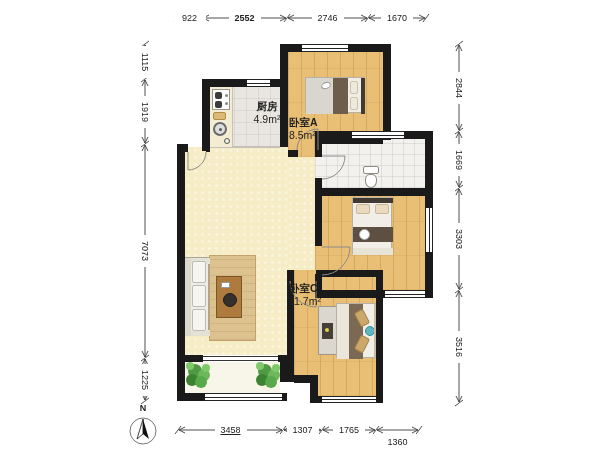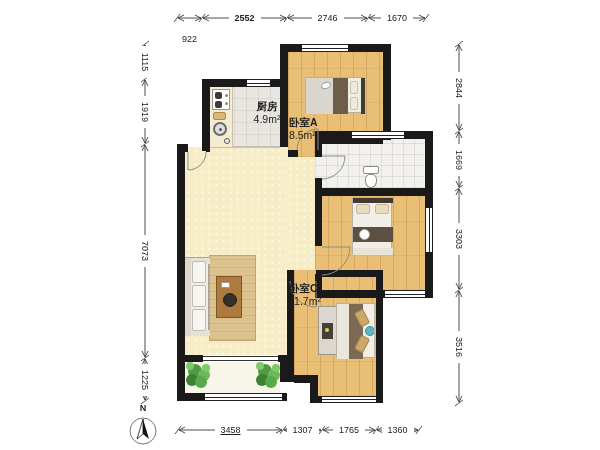--- a/index.html
+++ b/index.html
@@ -209,28 +209,28 @@
     <div class="rname">卧室C</div>
     <div class="rarea">11.7m²</div>
   </div>
 
   <div class="dim-label" style="left:136px;top:402px;width:14px;font-weight:bold;background:transparent">N</div>
 
   <div id="dims">
       <svg width="600" height="450" viewBox="0 0 600 450" class="overlay">
         <path d="M174 22L180 14M199 22L205 14M284 22L290 14M365 22L371 14M423 22L429 14M178 18H201M184 15L178 18L184 21M195 15L201 18L195 21M203 18H286M209 15L203 18L209 21M280 15L286 18L280 21M288 18H367M294 15L288 18L294 21M361 15L367 18L361 21M369 18H425M375 15L369 18L375 21M419 15L425 18L419 21M175 434L181 426M280 434L286 426M319 434L325 426M373 434L379 426M416 434L422 426M179 430H282M185 427L179 430L185 433M276 427L282 430L276 433M284 430H321M290 427L284 430L290 433M315 427L321 430L315 433M323 430H375M329 427L323 430L329 433M369 427L375 430L369 433M377 430H418M383 427L377 430L383 433M412 427L418 430L412 433M141 47L149 41M141 82L149 76M141 147L149 141M141 361L149 355M141 404L149 398M145 45V78M142 51L145 45L148 51M142 72L145 78L148 72M145 80V143M142 86L145 80L148 86M142 137L145 143L148 137M145 145V357M142 151L145 145L148 151M142 351L145 357L148 351M145 359V400M142 365L145 359L148 365M142 394L145 400L148 394M455 47L463 41M455 134L463 128M455 191L463 185M455 293L463 287M455 406L463 400M459 45V130M456 51L459 45L462 51M456 124L459 130L462 124M459 132V187M456 138L459 132L462 138M456 181L459 187L462 181M459 189V289M456 195L459 189L462 195M456 283L459 289L462 283M459 291V402M456 297L459 291L462 297M456 396L459 402L462 396" stroke="#3a3a3a" stroke-width="0.9" fill="none"></path>
       </svg>
-      <div class="dim-label" style="left: 173.5px; top: 12px; margin-top: 21px;">922</div>
+      <div class="dim-label" style="left: 173.5px; top: 12px;">922</div>
       <div class="dim-label" style="left: 228.5px; top: 12px; font-weight: bold;">2552</div>
       <div class="dim-label" style="left: 311.5px; top: 12px;">2746</div>
       <div class="dim-label" style="left: 381px; top: 12px;">1670</div>
       <div class="dim-label" style="left: 214.5px; top: 424px; text-decoration: underline;">3458</div>
       <div class="dim-label" style="left: 286.5px; top: 424px;">1307</div>
       <div class="dim-label" style="left: 333px; top: 424px;">1765</div>
-      <div class="dim-label" style="left: 381.5px; top: 424px;">1360</div>
+      <div class="dim-label" style="left: 381.5px; top: 436px;">1360</div>
       <div class="dim-label dim-label-v" style="left: 129px; top: 55.5px;">1115</div>
       <div class="dim-label dim-label-v" style="left: 129px; top: 105.5px;">1919</div>
       <div class="dim-label dim-label-v" style="left: 129px; top: 245px;">7073</div>
       <div class="dim-label dim-label-v" style="left: 129px; top: 373.5px;">1225</div>
       <div class="dim-label dim-label-v" style="left: 443px; top: 81.5px;">2844</div>
       <div class="dim-label dim-label-v" style="left: 443px; top: 153.5px;">1669</div>
       <div class="dim-label dim-label-v" style="left: 443px; top: 233px;">3303</div>
       <div class="dim-label dim-label-v" style="left: 443px; top: 340.5px;">3516</div>
     </div>
 </div>

